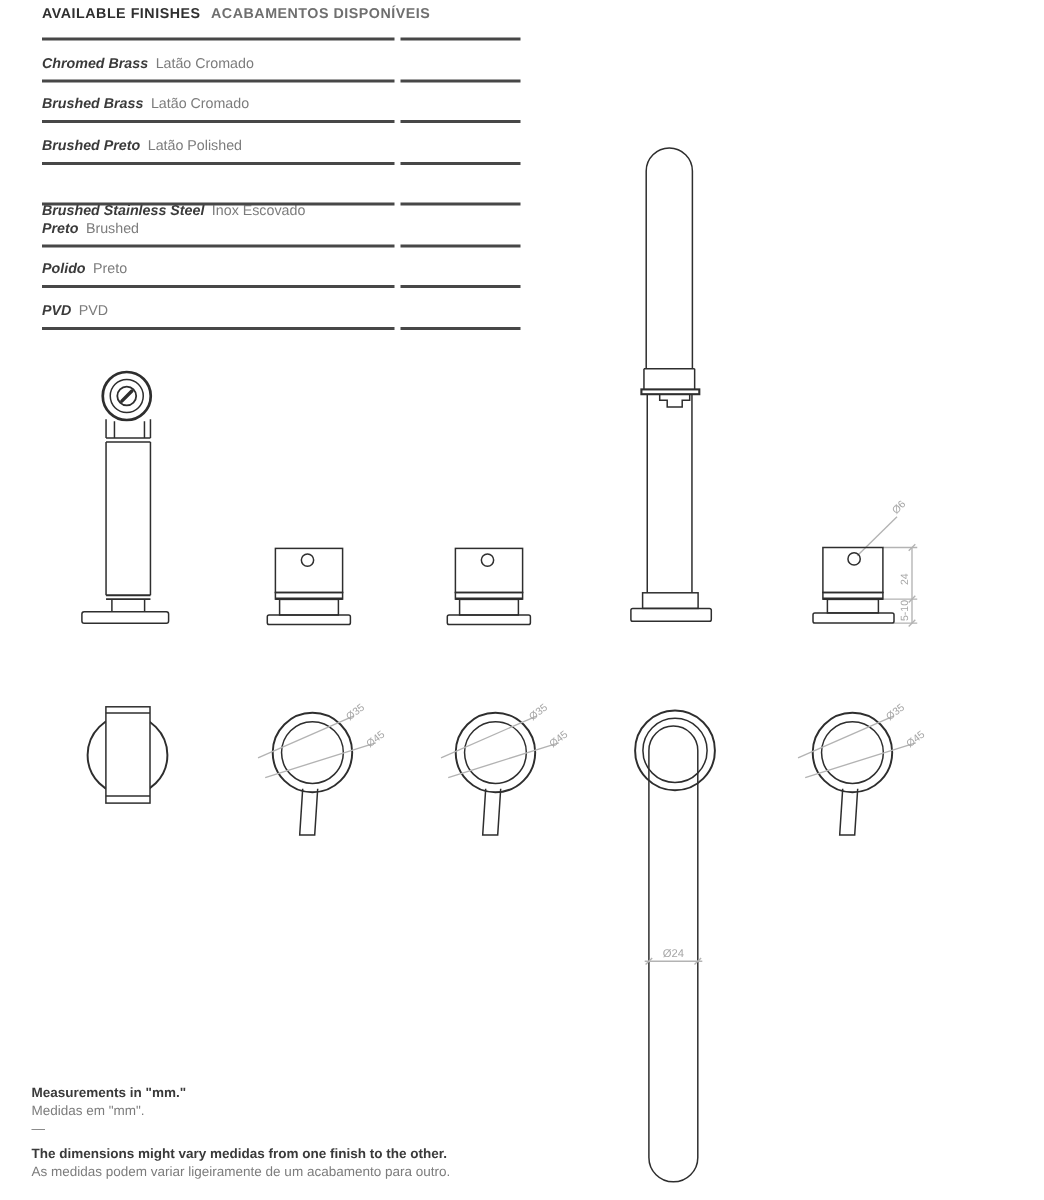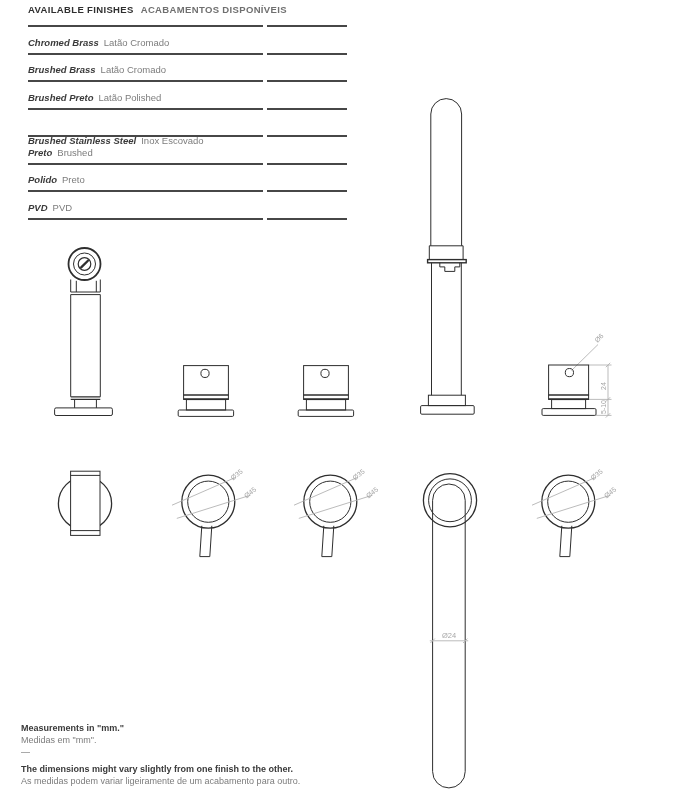--- a/index.html
+++ b/index.html
@@ -230,14 +230,14 @@
     <path d="M4.8,52.4 L78.5,29.2"></path>
   </g>
   <path class="ink" d="M29.8,59.8 L27.8,90.6 L37.8,90.6 L39.8,59.8" fill="#ffffff"></path>
   <text class="dim-text" transform="translate(61,14.5) rotate(-38)">Ø35</text>
   <text class="dim-text" transform="translate(74.5,32.5) rotate(-38)">Ø45</text>
 </svg>
 
 <div class="abs fnote fbold" style="top:723px">Measurements in "mm."</div>
 <div class="abs fnote fgray" style="top:735px">Medidas em "mm".</div>
 <div class="abs fnote fgray" style="top:747px">—</div>
-<div class="abs fnote fbold" style="top:764px">The dimensions might vary slightly from one finish to the other.</div>
+<div class="abs fnote fbold" style="top:764px">The dimensions might vary medidas from one finish to the other.</div>
 <div class="abs fnote fgray" style="top:776px">As medidas podem variar ligeiramente de um acabamento para outro.</div>
 
 </body></html>

